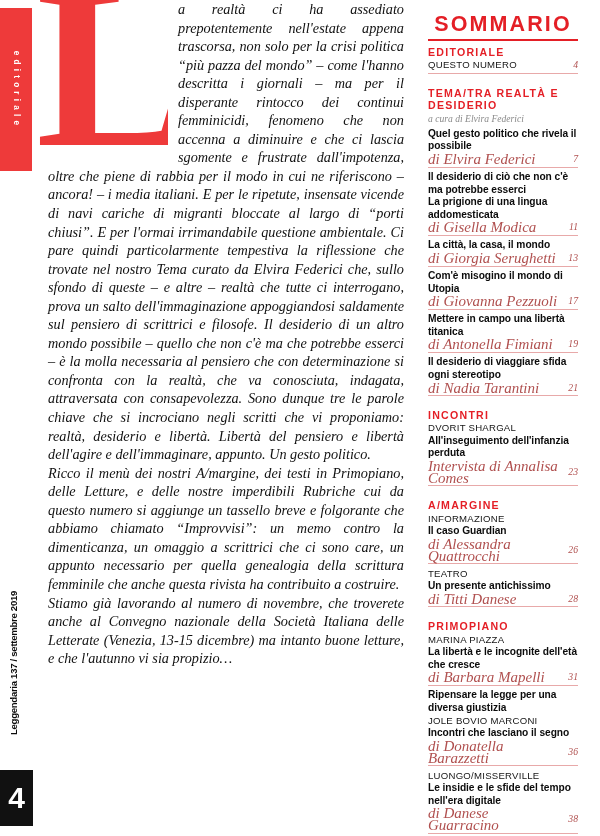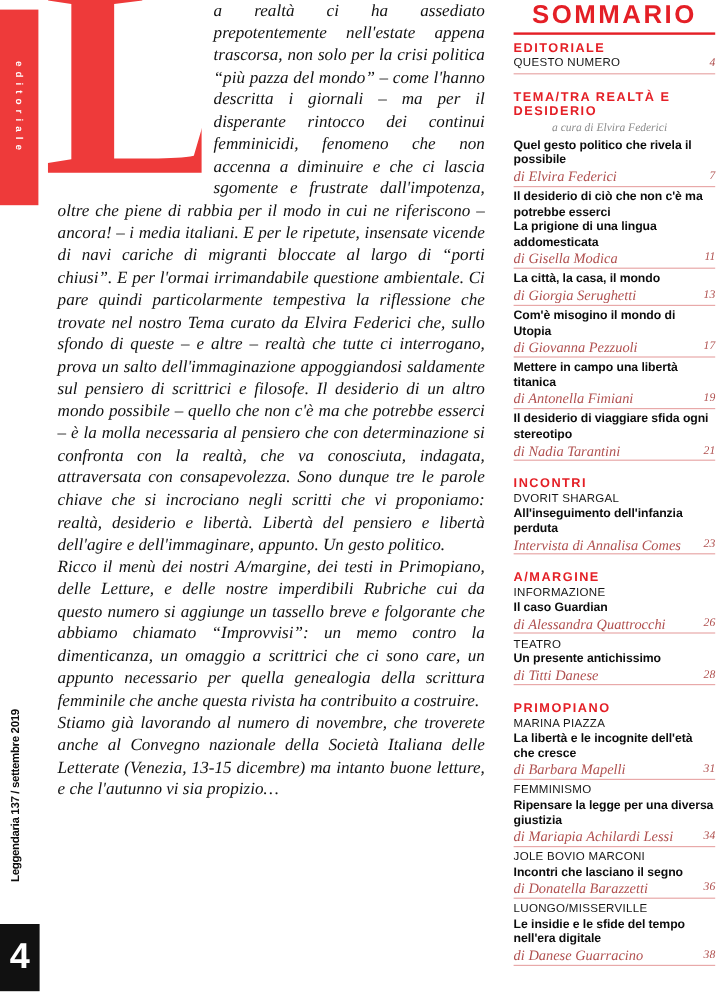--- a/index.html
+++ b/index.html
@@ -126,23 +126,23 @@
     shape-outside: border-box;
   }
   #editorial-body p {
     margin: 0;
   }
 
   
   #sommario-column {
     position: absolute;
     right: 0;
-    top: 0;
+    top: 12px;
     width: 186px;
-    padding: 0 4px 0 14px;
+    padding: 0 22px 0 14px;
     box-sizing: border-box;
   }
   #sommario-title {
     color: #e41f26;
     font-family: "Liberation Sans", sans-serif;
     font-weight: bold;
     font-size: 21.5px;
     letter-spacing: 2.1px;
     text-align: center;
     line-height: 1;
@@ -165,21 +165,20 @@
     line-height: 12.6px;
     margin-bottom: 1px;
   }
   .toc-section-editor {
     color: #8a8a8a;
     font-family: "Liberation Serif", serif;
     font-style: italic;
     font-size: 9.6px;
     line-height: 12px;
     margin-bottom: 3px;
-    margin-left: 32px;
   }
 
   .toc-entry { margin-bottom: 0; }
 
   .toc-kicker {
     color: #151515;
     font-family: "Liberation Sans", sans-serif;
     font-weight: normal;
     font-size: 9.6px;
     letter-spacing: 0.25px;
@@ -198,21 +197,21 @@
     justify-content: space-between;
     align-items: center;
     border-bottom: 0.9px solid #e8a9a9;
     padding-bottom: 1.5px;
     margin-bottom: 3.5px;
   }
   .toc-entry-author {
     color: #b0504f;
     font-family: "Liberation Serif", serif;
     font-style: italic;
-    font-size: 12px;
+    font-size: 15px;
     line-height: 12px;
   }
   .toc-entry-page {
     color: #b0504f;
     font-family: "Liberation Serif", serif;
     font-style: italic;
     font-size: 9.7px;
     line-height: 12px;
     padding-left: 6px;
     white-space: nowrap;
@@ -343,26 +342,21 @@
         <div class="toc-section-title">PRIMOPIANO</div>
         <div class="toc-entry">
           <div class="toc-kicker">MARINA PIAZZA</div>
           <div class="toc-entry-title">La libertà e le incognite dell'età che cresce</div>
           <div class="toc-entry-foot">
             <span class="toc-entry-author">di Barbara Mapelli</span>
             <span class="toc-entry-page">31</span>
           </div>
         </div>
         <div class="toc-entry">
-          <div class="toc-kicker">FEMMINISMO</div>
           <div class="toc-entry-title">Ripensare la legge per una diversa giustizia</div>
-          <div class="toc-entry-foot">
-            <span class="toc-entry-author">di Mariapia Achilardi Lessi</span>
-            <span class="toc-entry-page">34</span>
-          </div>
         </div>
         <div class="toc-entry">
           <div class="toc-kicker">JOLE BOVIO MARCONI</div>
           <div class="toc-entry-title">Incontri che lasciano il segno</div>
           <div class="toc-entry-foot">
             <span class="toc-entry-author">di Donatella Barazzetti</span>
             <span class="toc-entry-page">36</span>
           </div>
         </div>
         <div class="toc-entry">

